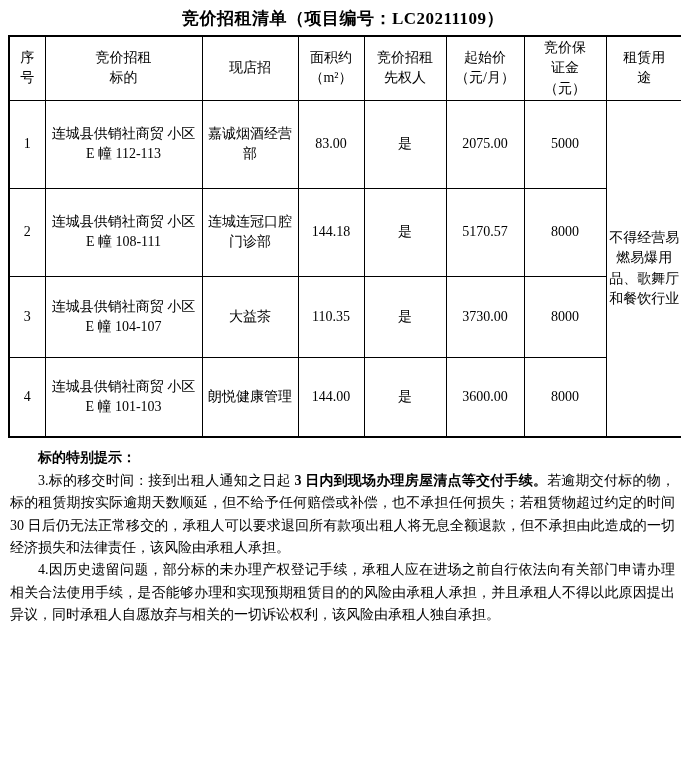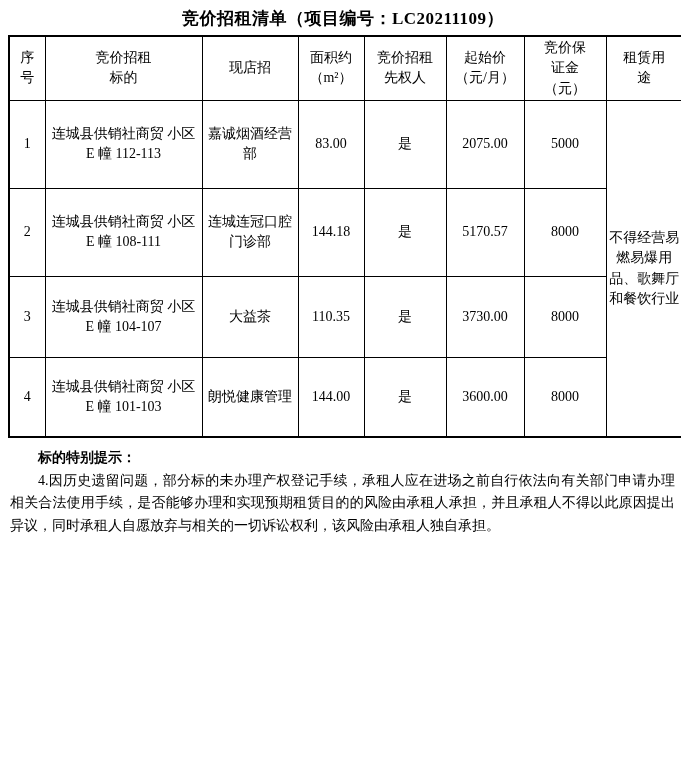--- a/index.html
+++ b/index.html
@@ -154,17 +154,18 @@
           <td>是</td>
           <td>3600.00</td>
           <td>8000</td>
         </tr>
       </tbody>
   </table>
 
   <div class="notes">
     <p class="note note-heading">标的特别提示：</p>
     <div id="note-items">
+        <p class="note"><span>3.标的移交时间：接到出租人通知之日起 </span><span class="seg-bold">3 日内到现场办理房屋清点等交付手续。</span><span>若逾期交付标的物，标的租赁期按实际逾期天数顺延，但不给予任何赔偿或补偿，也不承担任何损失；若租赁物超过约定的时间 30 日后仍无法正常移交的，承租人可以要求退回所有款项出租人将无息全额退款，但不承担由此造成的一切经济损失和法律责任，该风险由承租人承担。</span></p>
         <p class="note"><span>4.因历史遗留问题，部分标的未办理产权登记手续，承租人应在进场之前自行依法向有关部门申请办理相关合法使用手续，是否能够办理和实现预期租赁目的的风险由承租人承担，并且承租人不得以此原因提出异议，同时承租人自愿放弃与相关的一切诉讼权利，该风险由承租人独自承担。</span></p>
       </div>
   </div>
 
 </div>
 
 </body></html>

